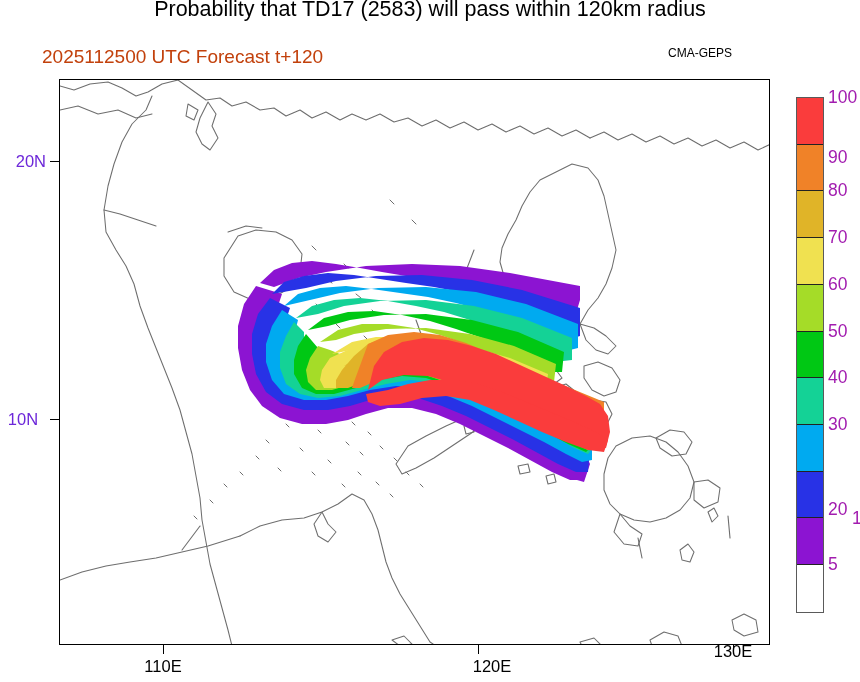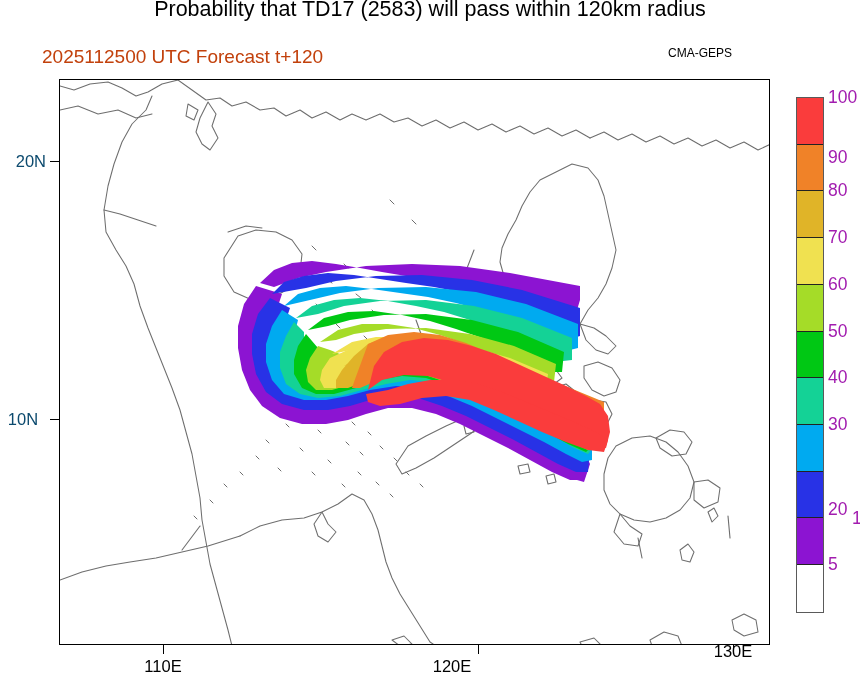--- a/index.html
+++ b/index.html
@@ -32,21 +32,21 @@
 
   
   .tick{position:absolute;background:#000;}
   .tick-x{width:1.4px;height:9px;}
   .tick-y{height:1.4px;width:9px;}
   .lab-x{
     position:absolute;font-size:16.5px;color:#000;
     transform:translateX(-50%);white-space:nowrap;
   }
   .lab-y{
-    position:absolute;font-size:16.5px;color:#0c4a6e;
+    position:absolute;font-size:16.5px;color:#6d28d9;
     transform:translateY(-50%);white-space:nowrap;text-align:right;
   }
 
   
   .cbar{
     position:absolute;left:796px;top:97px;width:26px;height:514px;
     border:1.3px solid #5a5a5a;box-sizing:content-box;
   }
   .cband{width:100%;box-sizing:border-box;border-bottom:1.1px solid #222;}
   .cband:last-child{border-bottom:none;}
@@ -314,21 +314,21 @@
              L442 312 L418 304 L394 300 L370 300 L348 304 L328 310 Z"></path>
       </g>
     </svg>
   </div>
 
   <div>
     <div class="tick tick-x" style="left:163px;top:645px;"></div>
     <div class="tick tick-x" style="left:478px;top:645px;"></div>
     <div class="tick tick-x" style="left:733px;top:645px;"></div>
     <div class="lab-x" style="left:163px;top:657px;">110E</div>
-    <div class="lab-x" style="left:452px;top:657px;">120E</div>
+    <div class="lab-x" style="left:492px;top:657px;">120E</div>
     <div class="lab-x" style="left:733px;top:642px;">130E</div>
   </div>
 
   <div>
     <div class="tick tick-y" style="left:50px;top:161px;"></div>
     <div class="tick tick-y" style="left:50px;top:419px;"></div>
     <div class="lab-y" style="left:0px;width:46px;top:161px;">20N</div>
     <div class="lab-y" style="left:0px;width:46px;top:419px;text-align:center;">10N</div>
   </div>
 

